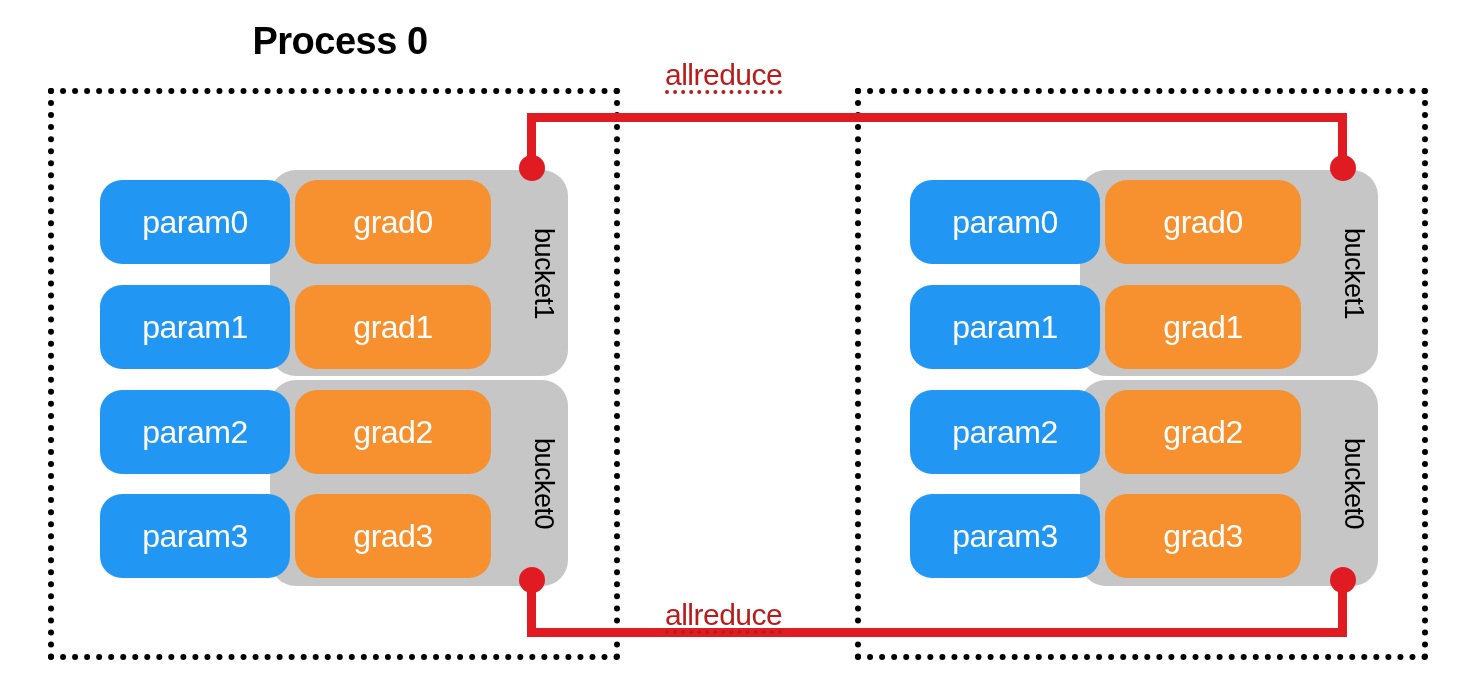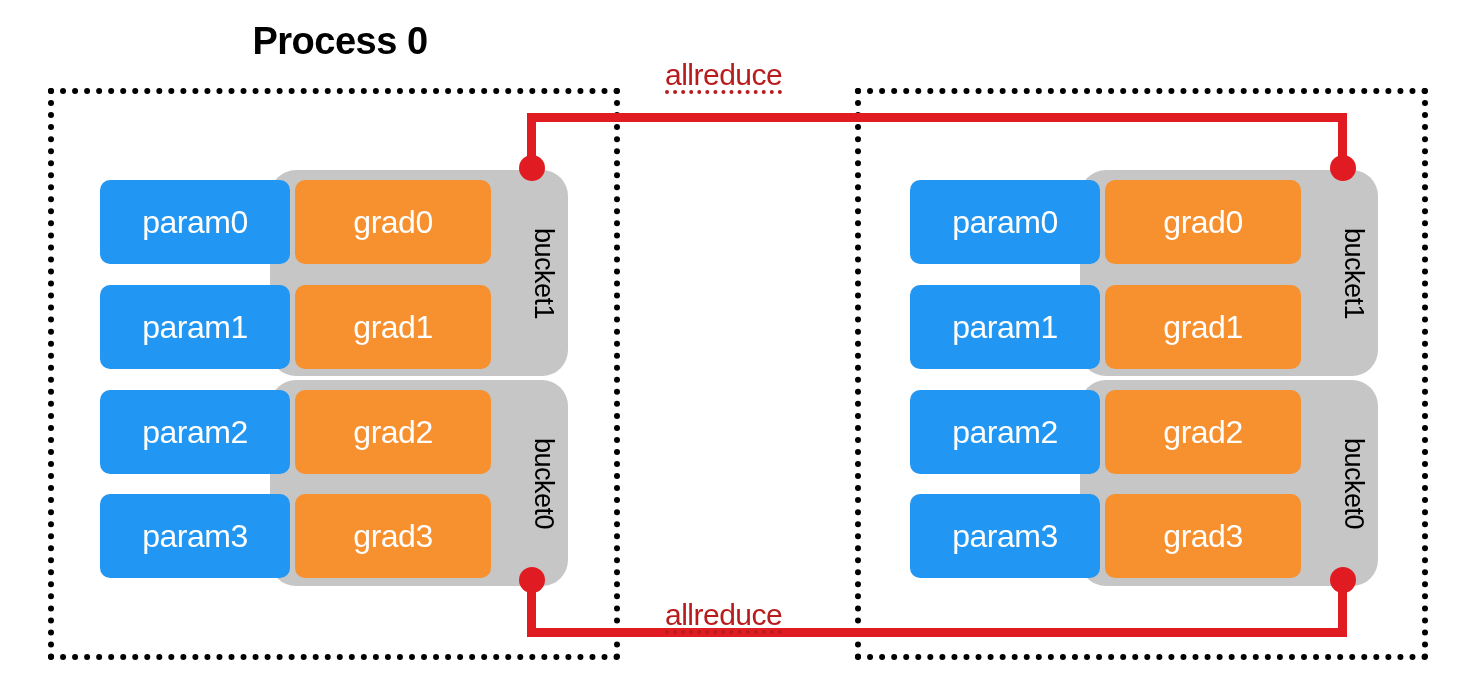--- a/index.html
+++ b/index.html
@@ -60,21 +60,21 @@
   }
   .bucket-label span{
     display:block;
     transform:rotate(90deg);
     transform-origin:center center;
   }
 
   
   .pill{
     position:absolute;
-    border-radius:10px;
+    border-radius:22px;
     display:flex;
     align-items:center;
     justify-content:center;
     color:#ffffff;
     font-size:32px;
     letter-spacing:-0.5px;
     white-space:nowrap;
     box-sizing:border-box;
   }
   .pill.param{background:#2196f3;}

